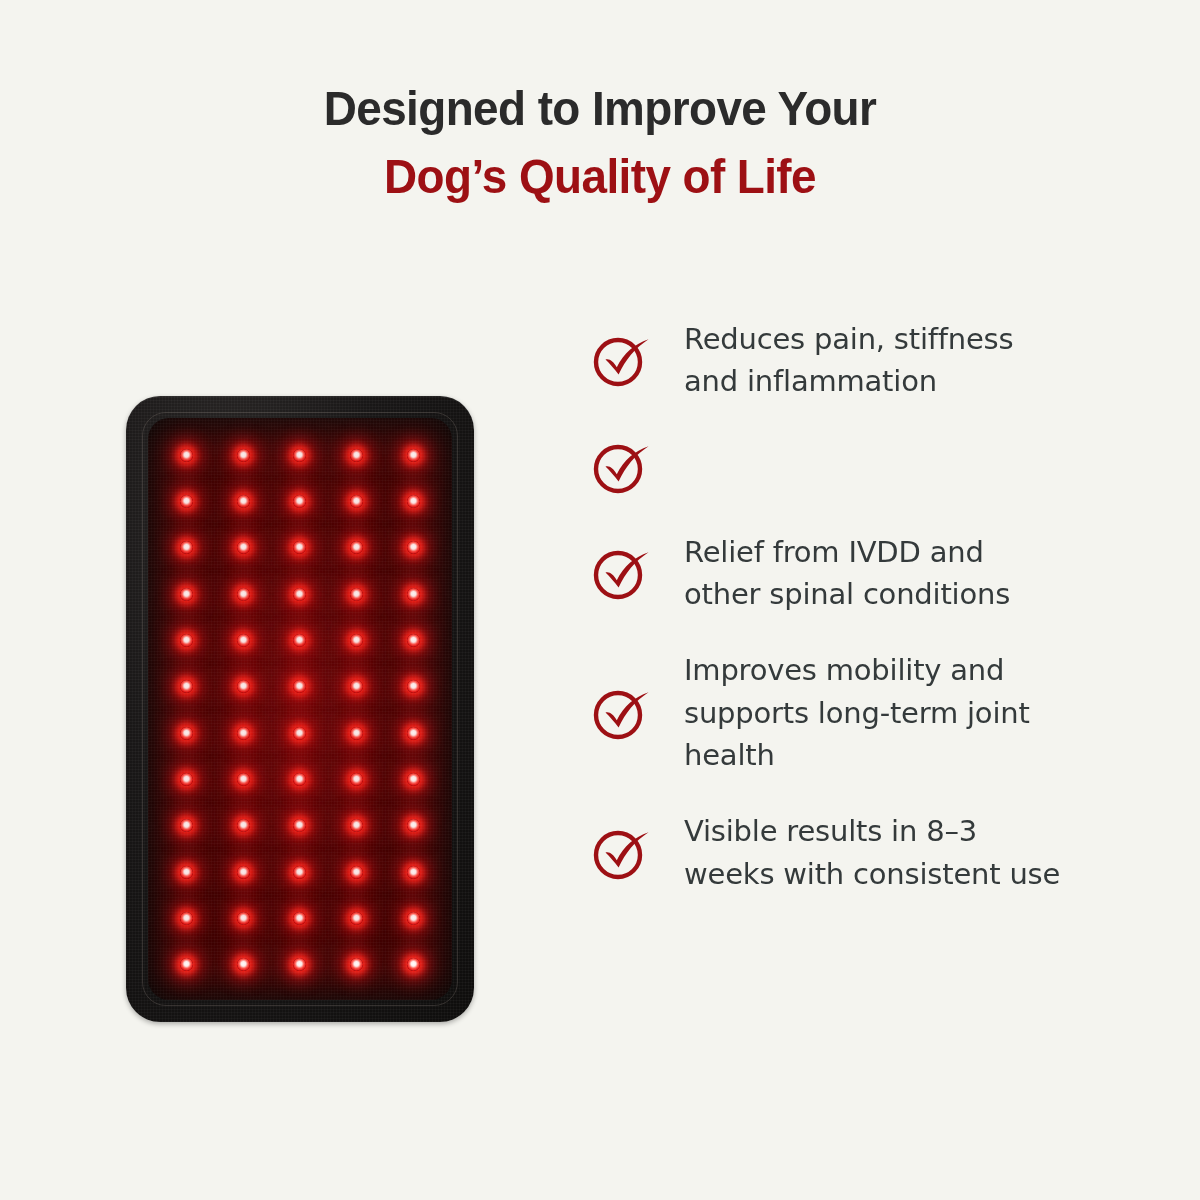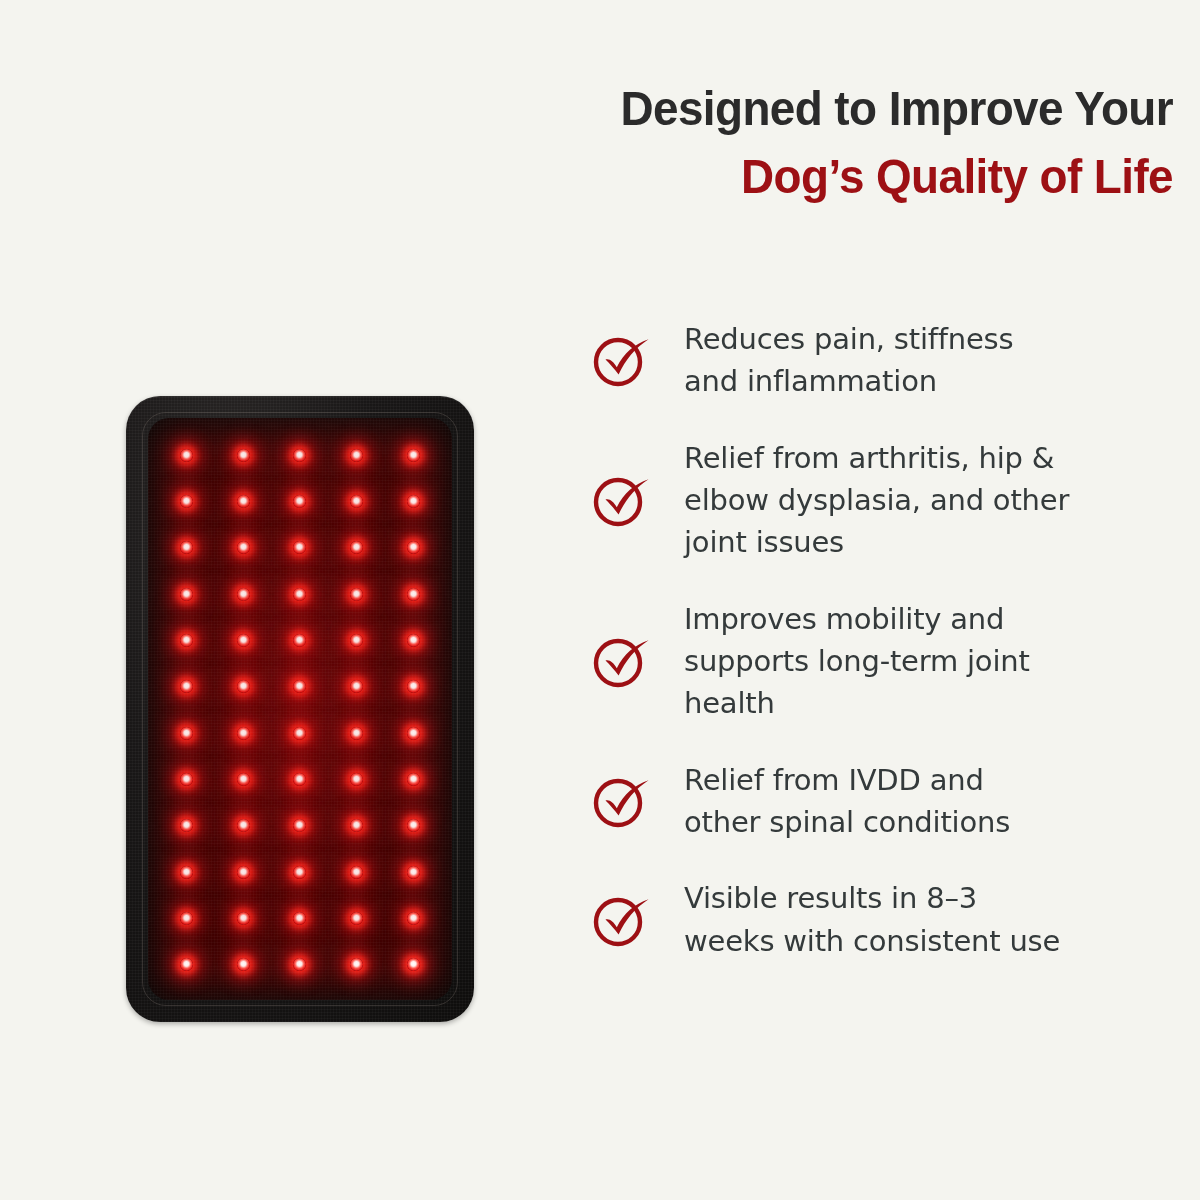--- a/index.html
+++ b/index.html
@@ -7,21 +7,21 @@
     width:1200px; height:1200px;
     background:#f4f4ef;
     font-family:"Liberation Sans", sans-serif;
     overflow:hidden;
   }
   .page { position:relative; width:1200px; height:1200px; background:#f4f4ef; }
 
   
   .heading {
     position:absolute; left:0; top:78px; width:1200px;
-    text-align:right;
+    text-align:center;
     line-height:1.30;
   }
   .heading .line {
     display:block;
     font-family:"Liberation Sans", sans-serif;
     font-weight:bold;
     font-size:48px;
     letter-spacing:-0.6px;
     transform:scaleX(0.955);
     transform-origin:center;
@@ -342,44 +342,41 @@
           <path d="M15.5 29.5 C19.5 28.2 23.5 31.6 26.8 37.2 C33.5 23.5 44.5 13.8 58.5 9.2 C45.5 17.8 35.2 29.8 28.6 44.5 C24.2 38.8 19.8 33.6 15.5 29.5 Z" fill="#9d1014"></path>
         </svg>
         <div class="benefit-text">Reduces pain, stiffness
 and inflammation</div>
       </div>
       <div class="benefit">
         <svg class="check-icon" viewBox="0 0 66 60">
           <circle cx="28" cy="32" r="22" fill="none" stroke="#9d1014" stroke-width="4.4"></circle>
           <path d="M15.5 29.5 C19.5 28.2 23.5 31.6 26.8 37.2 C33.5 23.5 44.5 13.8 58.5 9.2 C45.5 17.8 35.2 29.8 28.6 44.5 C24.2 38.8 19.8 33.6 15.5 29.5 Z" fill="#9d1014"></path>
         </svg>
-        <div class="benefit-text">Relief from arthritis, hip &amp;
-elbow dysplasia, and other
-joint issues</div>
+      </div>
+      <div class="benefit">
+        <svg class="check-icon" viewBox="0 0 66 60">
+          <circle cx="28" cy="32" r="22" fill="none" stroke="#9d1014" stroke-width="4.4"></circle>
+          <path d="M15.5 29.5 C19.5 28.2 23.5 31.6 26.8 37.2 C33.5 23.5 44.5 13.8 58.5 9.2 C45.5 17.8 35.2 29.8 28.6 44.5 C24.2 38.8 19.8 33.6 15.5 29.5 Z" fill="#9d1014"></path>
+        </svg>
+        <div class="benefit-text">Relief from IVDD and
+other spinal conditions</div>
       </div>
       <div class="benefit">
         <svg class="check-icon" viewBox="0 0 66 60">
           <circle cx="28" cy="32" r="22" fill="none" stroke="#9d1014" stroke-width="4.4"></circle>
           <path d="M15.5 29.5 C19.5 28.2 23.5 31.6 26.8 37.2 C33.5 23.5 44.5 13.8 58.5 9.2 C45.5 17.8 35.2 29.8 28.6 44.5 C24.2 38.8 19.8 33.6 15.5 29.5 Z" fill="#9d1014"></path>
         </svg>
         <div class="benefit-text">Improves mobility and
 supports long-term joint
 health</div>
       </div>
       <div class="benefit">
         <svg class="check-icon" viewBox="0 0 66 60">
           <circle cx="28" cy="32" r="22" fill="none" stroke="#9d1014" stroke-width="4.4"></circle>
           <path d="M15.5 29.5 C19.5 28.2 23.5 31.6 26.8 37.2 C33.5 23.5 44.5 13.8 58.5 9.2 C45.5 17.8 35.2 29.8 28.6 44.5 C24.2 38.8 19.8 33.6 15.5 29.5 Z" fill="#9d1014"></path>
         </svg>
-        <div class="benefit-text">Relief from IVDD and
-other spinal conditions</div>
-      </div>
-      <div class="benefit">
-        <svg class="check-icon" viewBox="0 0 66 60">
-          <circle cx="28" cy="32" r="22" fill="none" stroke="#9d1014" stroke-width="4.4"></circle>
-          <path d="M15.5 29.5 C19.5 28.2 23.5 31.6 26.8 37.2 C33.5 23.5 44.5 13.8 58.5 9.2 C45.5 17.8 35.2 29.8 28.6 44.5 C24.2 38.8 19.8 33.6 15.5 29.5 Z" fill="#9d1014"></path>
-        </svg>
         <div class="benefit-text">Visible results in 8–3
 weeks with consistent use</div>
       </div>
     </div>
 
 </div>
 
 </body></html>

